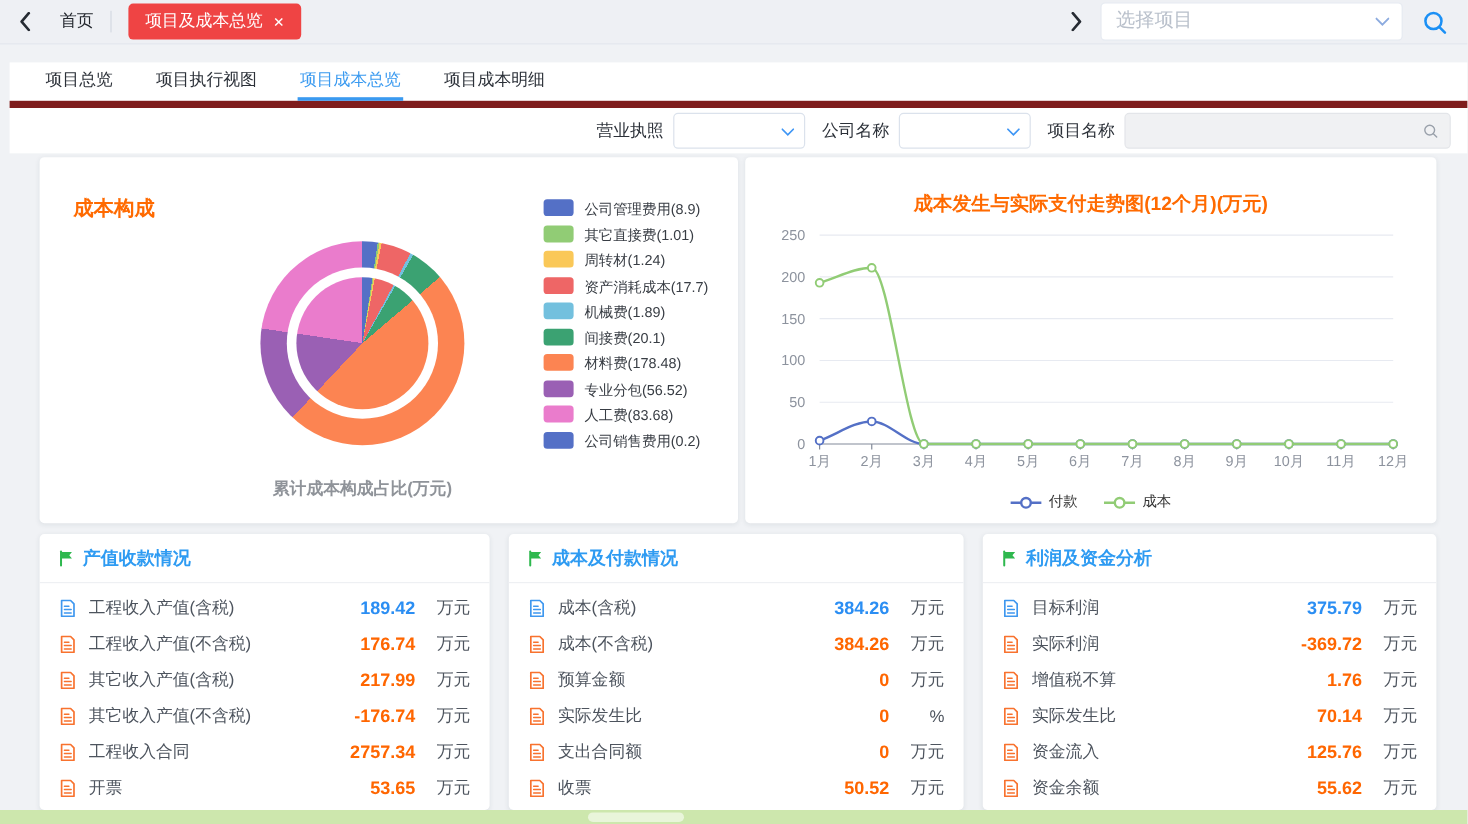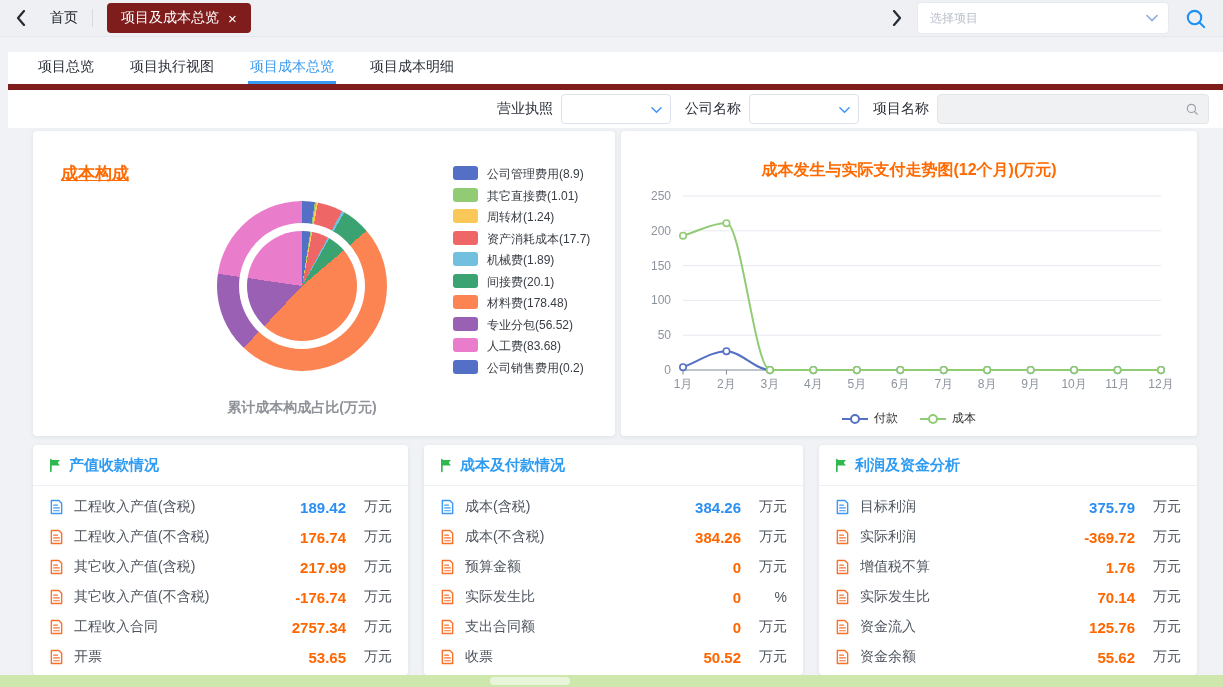--- a/index.html
+++ b/index.html
@@ -5,27 +5,27 @@
   html,body{margin:0;padding:0;}
   body{width:1223px;height:687px;position:relative;overflow:hidden;background:#f0f2f5;
        font-family:"Liberation Sans","DejaVu Sans",sans-serif;color:#333;}
   svg{display:block;}
   
   .topbar{position:absolute;top:0;left:0;right:0;height:37px;background:#eef0f4;
           display:flex;align-items:center;padding:0 16px;box-sizing:border-box;border-bottom:1px solid #e4e8ee;}
   .icon-btn{display:flex;align-items:center;justify-content:center;cursor:pointer;}
   .home{margin-left:24px;font-size:14px;color:#23272e;cursor:pointer;}
   .vdiv{width:1px;height:18px;background:#d5dae2;margin:0 14px;}
-  .pill{background:#7f1d1d;color:#fff;height:30px;border-radius:4px;display:flex;align-items:center;
+  .pill{background:#ef4444;color:#fff;height:30px;border-radius:4px;display:flex;align-items:center;
         padding:0 14px;font-size:14px;gap:9px;cursor:pointer;}
   .pill .x{font-size:15px;line-height:1;cursor:pointer;}
   .tb-right{margin-left:auto;display:flex;align-items:center;gap:15px;}
   .tb-select{width:252px;height:32px;background:#fff;border:1px solid #e6eaf1;border-radius:4px;
              display:flex;align-items:center;padding:0 10px;box-sizing:border-box;}
-  .tb-select input{border:none;outline:none;flex:1;font-size:12px;color:#333;background:transparent;min-width:0;}
+  .tb-select input{border:none;outline:none;flex:1;font-size:16px;color:#333;background:transparent;min-width:0;}
   .tb-select input::placeholder{color:#b9c0cb;}
   
   .tabs{position:absolute;top:52px;left:8px;right:0;height:38px;background:#fff;
         border-bottom:6px solid #7f1d1d;display:flex;align-items:stretch;padding-left:12px;box-sizing:border-box;}
   .tab{margin:0 16px;font-size:14px;color:#2b3038;display:flex;align-items:center;
        border-bottom:3px solid transparent;padding:0 2px;cursor:pointer;}
   .tab.active{color:#3a9af0;border-bottom-color:#3a9af0;font-weight:500;}
   
   .filterbar{position:absolute;top:90px;left:8px;right:0;height:38px;background:#fff;
              display:flex;align-items:center;justify-content:flex-end;padding-right:14px;
@@ -35,21 +35,21 @@
             position:relative;cursor:pointer;box-sizing:border-box;}
   .f-select .chev{position:absolute;right:8px;top:11px;}
   .f-input{width:272px;height:30px;background:#f0f1f3;border:1px solid #e3e5e9;border-radius:4px;
            display:flex;align-items:center;padding:0 9px;box-sizing:border-box;}
   .f-input input{flex:1;background:transparent;border:0;outline:0;font-size:14px;min-width:0;}
   
   .main{position:absolute;top:128px;left:0;right:0;bottom:0;background:#f0f2f5;}
   .card{position:absolute;background:#fff;border-radius:4px;box-shadow:0 1px 4px rgba(31,45,61,.08);}
   .card-pie{left:33px;top:3px;width:582px;height:305px;}
   .card-line{left:621px;top:3px;width:576px;height:305px;}
-  .pie-title{position:absolute;left:28px;top:17px;font-size:17px;font-weight:bold;color:#ff6a00;text-decoration:underline;}
+  .pie-title{position:absolute;left:28px;top:17px;font-size:17px;font-weight:bold;color:#ff6a00;}
   .pie-wrap{position:absolute;left:184px;top:70px;width:170px;height:170px;}
   .pie-outer{position:absolute;left:0;top:0;width:170px;height:170px;border-radius:50%;}
   .pie-white{position:absolute;left:22px;top:22px;width:126px;height:126px;border-radius:50%;background:#fff;}
   .pie-inner{position:absolute;left:30px;top:30px;width:110px;height:110px;border-radius:50%;}
   .pie-legend{position:absolute;left:420px;top:35px;}
   .legend-item{display:flex;height:21.5px;gap:9px;cursor:pointer;}
   .legend-swatch{width:25px;height:14px;border-radius:3px;flex:none;}
   .legend-label{font-size:12px;color:#383d44;white-space:nowrap;}
   .pie-sub{position:absolute;top:268px;left:119px;width:300px;text-align:center;
            font-size:14px;font-weight:600;color:#8f9399;}

